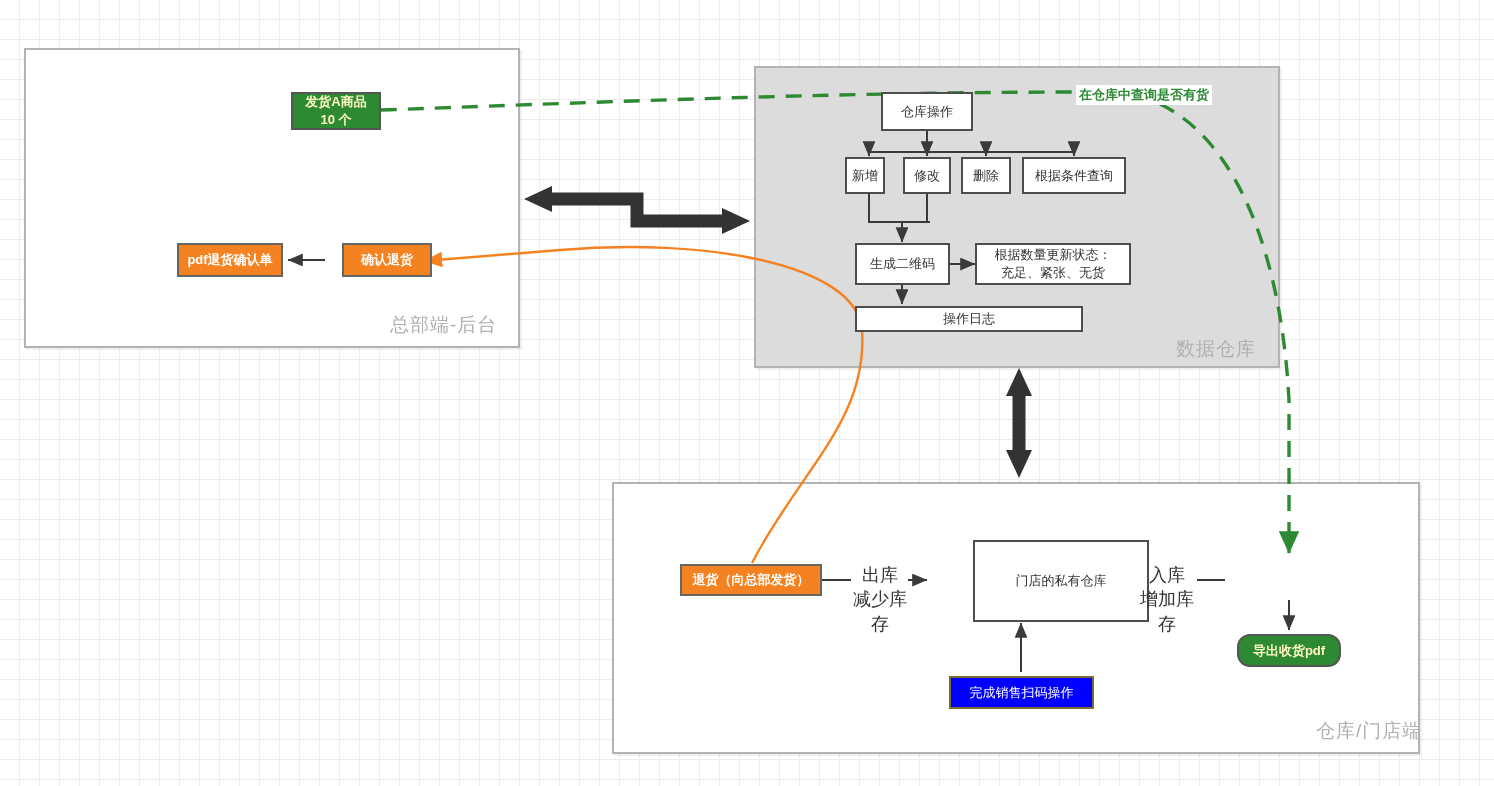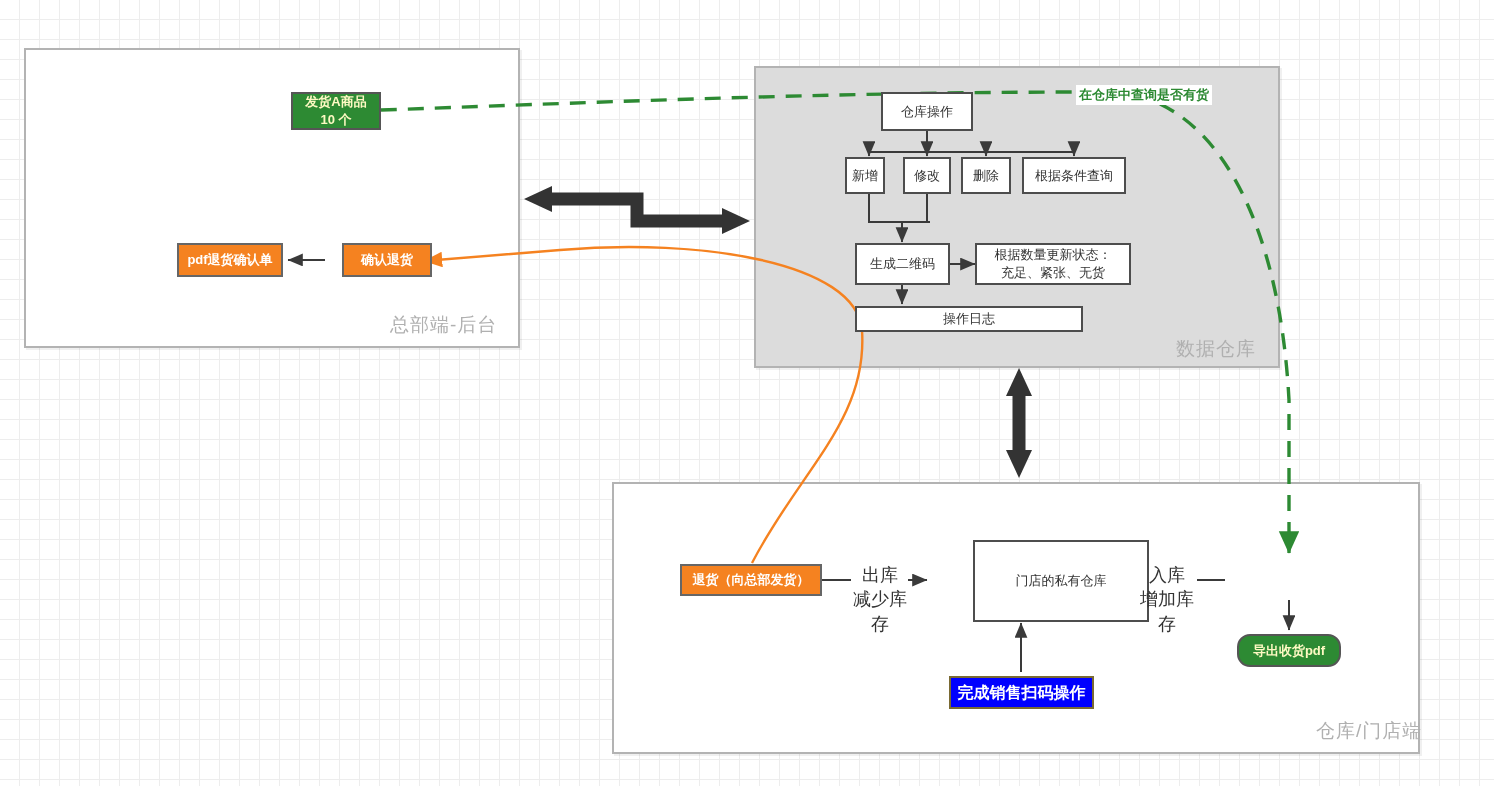--- a/index.html
+++ b/index.html
@@ -62,22 +62,22 @@
     background:#f58220;
     border:2px solid #666666;
     color:#ffffff;
     font-size:13px;
     font-weight:bold;
   }
   .n-blue{
     background:#0000ff;
     border:2px solid #7a6a33;
     color:#ffffff;
-    font-size:16px;
-    font-weight:bold;
+    font-size:13px;
+    font-weight:normal;
   }
   .edge-label{
     position:absolute;
     font-size:18px;
     color:#333333;
     text-align:center;
     line-height:1.35;
     white-space:pre-line;
   }
   .green-note{

